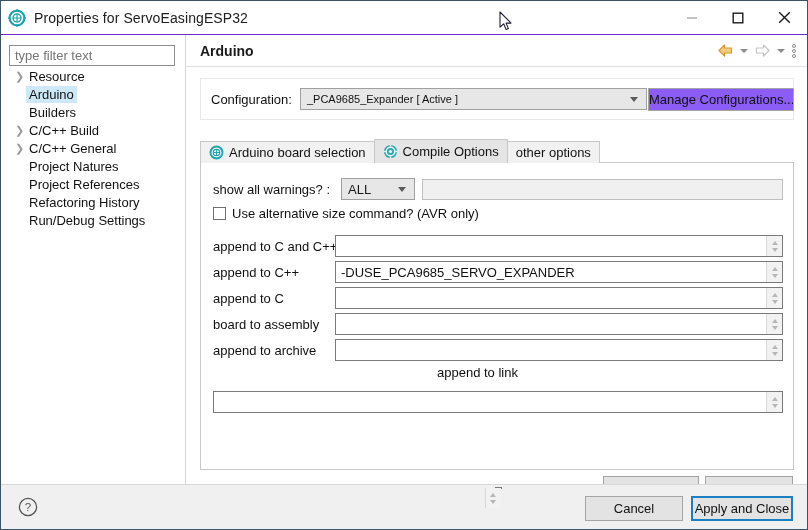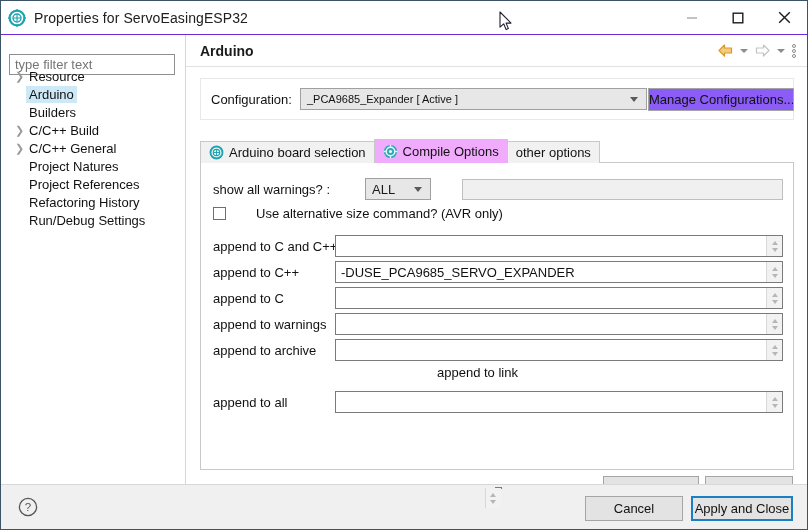--- a/index.html
+++ b/index.html
@@ -75,21 +75,21 @@
   #left-pane {
     position: absolute;
     left: 0; top: 0;
     width: 184px;
     height: 449px;
     background: #ffffff;
     box-sizing: border-box;
   }
   #filter-box {
     position: absolute;
-    left: 8px; top: 19px;
+    left: 8px; top: 10px;
     width: 166px; height: 21px;
     box-sizing: border-box;
     border: 1px solid #8f8f8f;
     background: #ffffff;
     font-family: "Liberation Sans", sans-serif;
     font-size: 13px;
     color: #6c6c6c;
     padding: 0 5px;
     outline: none;
   }
@@ -254,21 +254,21 @@
     background: #f1f1f1;
     display: flex;
     align-items: center;
     padding: 0 8px;
     font-size: 13px;
     color: #111111;
     white-space: nowrap;
     margin-right: -1px;
   }
   .tab.active {
-    background: #f0abfc;
+    background: #e5e5e5;
     border-color: #c8c8c8;
     height: 24px;
     position: relative;
     z-index: 2;
   }
   .tab-icon {
     width: 15px; height: 15px;
     margin-right: 5px;
     flex: 0 0 auto;
   }
@@ -282,21 +282,20 @@
     box-sizing: border-box;
     border: 1px solid #c8c8c8;
     background: #ffffff;
     z-index: 1;
   }
 
   .row {
     position: absolute;
     display: flex;
     align-items: center;
-    gap: 24px;
   }
   .row-label {
     font-size: 13px;
     color: #111111;
     white-space: nowrap;
   }
 
   
   #warn-row { left: 12px; top: 15px; width: 570px; }
   #warn-combo {
@@ -649,21 +648,21 @@
           <div class="field-wrap">
             <span class="field-text"></span>
             <span class="spinner">
               <span class="sp-up"></span>
               <span class="sp-dn"></span>
             </span>
           </div>
         </div>
 
         <div class="append-row" style="top:150px;">
-          <span class="append-label">append to warnings</span>
+          <span class="append-label">board to assembly</span>
           <div class="field-wrap">
             <span class="field-text"></span>
             <span class="spinner">
               <span class="sp-up"></span>
               <span class="sp-dn"></span>
             </span>
           </div>
         </div>
 
         <div class="append-row" style="top:176px;">
@@ -682,21 +681,20 @@
           <div class="field-wrap">
             <span class="field-text"></span>
             <span class="spinner">
               <span class="sp-up"></span>
               <span class="sp-dn"></span>
             </span>
           </div>
         </div>
 
         <div class="append-row" style="top:228px;">
-          <span class="append-label">append to all</span>
           <div class="field-wrap">
             <span class="field-text"></span>
             <span class="spinner">
               <span class="sp-up"></span>
               <span class="sp-dn"></span>
             </span>
           </div>
         </div>
 
       </div>

